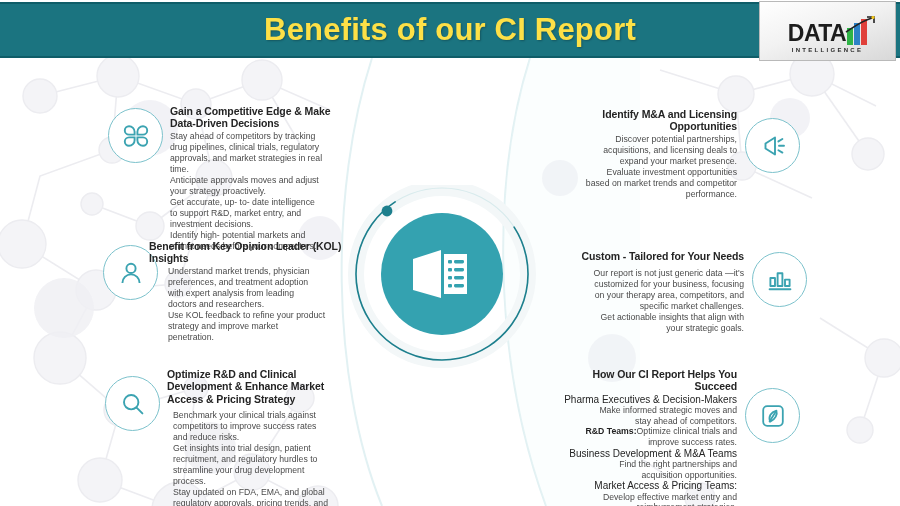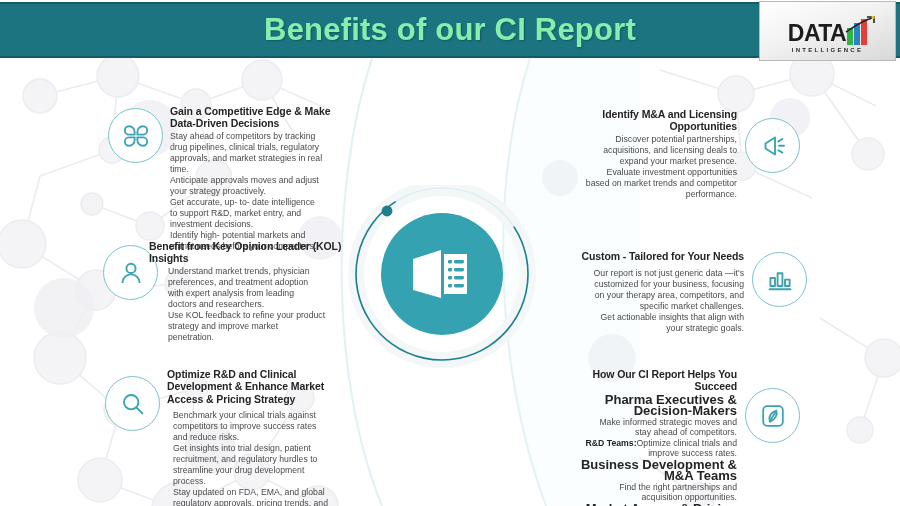--- a/index.html
+++ b/index.html
@@ -20,21 +20,21 @@
   
   #header {
     position:absolute; left:0; top:2px;
     width:900px; height:56px;
     background:#1b7480;
     border-top:2px solid #0f5d68;
     border-bottom:2px solid #0f5d68;
     display:flex; align-items:center; justify-content:center;
   }
   #header-title {
-    color:#86efac;
+    color:#fde047;
     font-size:31px;
     font-weight:bold;
     letter-spacing:0.2px;
     text-shadow:1px 1px 2px rgba(0,0,0,.25);
     white-space:nowrap;
   }
 
   
   #logo {
     position:absolute; right:4px; top:1px;
@@ -127,21 +127,21 @@
   #blk-custom { left:552px; top:238px; width:255px; }
   #blk-custom .block-icon { right:0; top:14px; }
   #blk-custom .block-text { left:0; top:12px; width:192px; }
   #blk-custom .blk-body { margin-top:6px; }
 
   #blk-helps { left:552px; top:368px; width:248px; }
   #blk-helps .block-icon { right:0; top:20px; }
   #blk-helps .block-text { left:0; top:0px; width:185px; }
   #blk-helps .blk-body { margin-top:1px; line-height:10.6px; }
   #blk-helps .sub-title {
-    font-size:13px; font-weight:bold; color:#242424; display:block;
+    font-size:10px; font-weight:normal; color:#242424; display:block;
     line-height:11.4px;
   }
 </style>
 </head>
 <body>
 
 <div id="slide">
 
   <svg id="bg-molecules" viewBox="0 0 900 448">
     <g stroke="#ececf0" stroke-width="1.6" fill="none">

